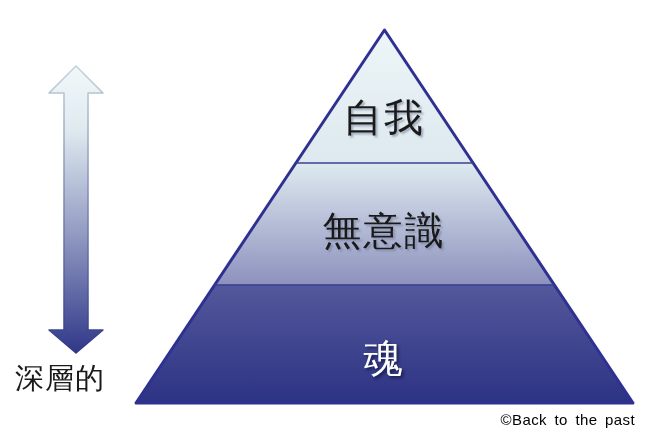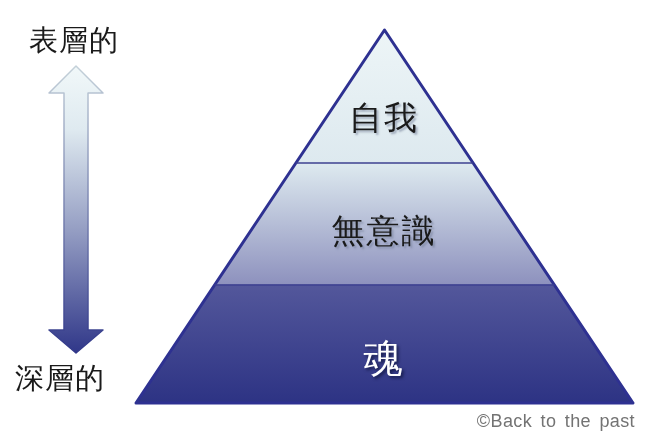--- a/index.html
+++ b/index.html
@@ -26,37 +26,37 @@
     line-height: 1;
     transform: translate(-50%, -50%);
     color: #1a1a1a;
     user-select: none;
   }
   .axis-label {
     font-size: 29px;
     letter-spacing: 1px;
   }
   .level-label {
-    font-size: 33px;
+    font-size: 39px;
     letter-spacing: 2px;
     text-shadow: 2px 2px 2px rgba(110, 120, 145, 0.55);
   }
   .level-label-soul {
     font-size: 40px;
     color: #ffffff;
     text-shadow: 2px 2px 3px rgba(10, 15, 50, 0.7);
   }
   .credit {
     position: absolute;
     right: 26px;
     top: 412px;
-    font-size: 18px;
+    font-size: 15px;
     letter-spacing: 0.4px;
     word-spacing: 3px;
-    color: #737373;
+    color: #000000;
     line-height: 1;
     transform: none;
   }
 </style>
 </head>
 <body>
 
 <div class="stage">
 
   <svg width="661" height="438" viewBox="0 0 661 438">
@@ -81,21 +81,20 @@
     </defs>
 
     <polygon points="76,66 103,93 88,93 88,330 103,330 76,353 49,330 64,330 64,93 49,93" fill="url(#arrowGrad)" stroke="url(#arrowStroke)" stroke-width="1.5" stroke-linejoin="round"></polygon>
 
     <polygon points="384.5,30 633,403 136,403" fill="url(#pyrGrad)" stroke="#2e3191" stroke-width="3" stroke-linejoin="round"></polygon>
 
     <line x1="296" y1="163" x2="473" y2="163" stroke="#3c4190" stroke-width="1.5"></line>
     <line x1="214.5" y1="285" x2="554.5" y2="285" stroke="#3c4190" stroke-width="1.5"></line>
   </svg>
 
-  <div class="label axis-label" style="left:74px; top:40px;">表層的</div>
   <div class="label axis-label" style="left:60px; top:378px;">深層的</div>
 
   <div class="label level-label" style="left:384px; top:117px;">自我</div>
   <div class="label level-label" style="left:384px; top:230px;text-align:right;">無意識</div>
   <div class="label level-label level-label-soul" style="left:384px; top:358px;">魂</div>
 
   <div class="label credit">©Back to the past</div>
 
 </div>
 

